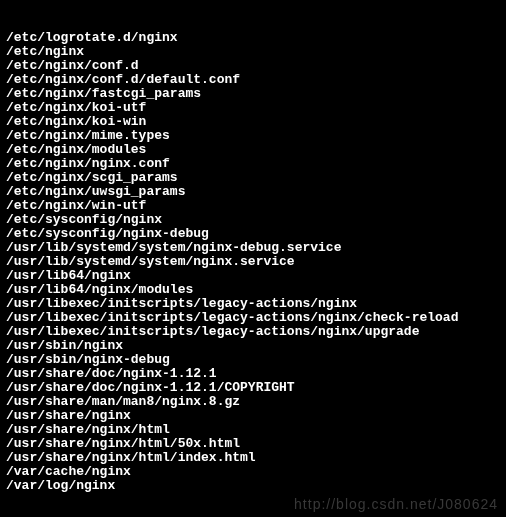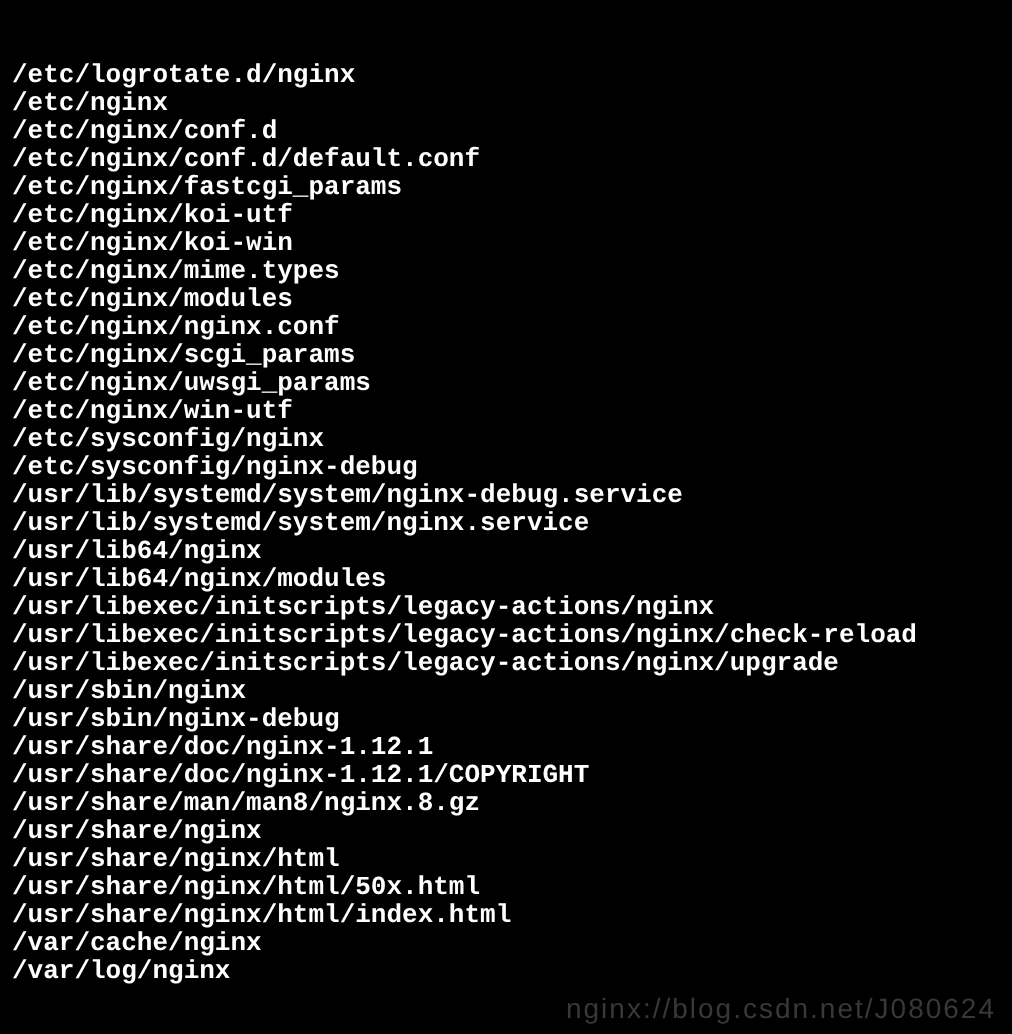--- a/index.html
+++ b/index.html
@@ -40,13 +40,13 @@
     }
   </style>
 </head>
 <body>
 
 <div class="terminal">
   <div id="lines-container"><div class="line">/etc/logrotate.d/nginx</div><div class="line">/etc/nginx</div><div class="line">/etc/nginx/conf.d</div><div class="line">/etc/nginx/conf.d/default.conf</div><div class="line">/etc/nginx/fastcgi_params</div><div class="line">/etc/nginx/koi-utf</div><div class="line">/etc/nginx/koi-win</div><div class="line">/etc/nginx/mime.types</div><div class="line">/etc/nginx/modules</div><div class="line">/etc/nginx/nginx.conf</div><div class="line">/etc/nginx/scgi_params</div><div class="line">/etc/nginx/uwsgi_params</div><div class="line">/etc/nginx/win-utf</div><div class="line">/etc/sysconfig/nginx</div><div class="line">/etc/sysconfig/nginx-debug</div><div class="line">/usr/lib/systemd/system/nginx-debug.service</div><div class="line">/usr/lib/systemd/system/nginx.service</div><div class="line">/usr/lib64/nginx</div><div class="line">/usr/lib64/nginx/modules</div><div class="line">/usr/libexec/initscripts/legacy-actions/nginx</div><div class="line">/usr/libexec/initscripts/legacy-actions/nginx/check-reload</div><div class="line">/usr/libexec/initscripts/legacy-actions/nginx/upgrade</div><div class="line">/usr/sbin/nginx</div><div class="line">/usr/sbin/nginx-debug</div><div class="line">/usr/share/doc/nginx-1.12.1</div><div class="line">/usr/share/doc/nginx-1.12.1/COPYRIGHT</div><div class="line">/usr/share/man/man8/nginx.8.gz</div><div class="line">/usr/share/nginx</div><div class="line">/usr/share/nginx/html</div><div class="line">/usr/share/nginx/html/50x.html</div><div class="line">/usr/share/nginx/html/index.html</div><div class="line">/var/cache/nginx</div><div class="line">/var/log/nginx</div></div>
   
 </div>
 
-<div class="watermark">nginx://blog.csdn.net/J080624</div>
+<div class="watermark">http://blog.csdn.net/J080624</div>
 
 </body></html>

